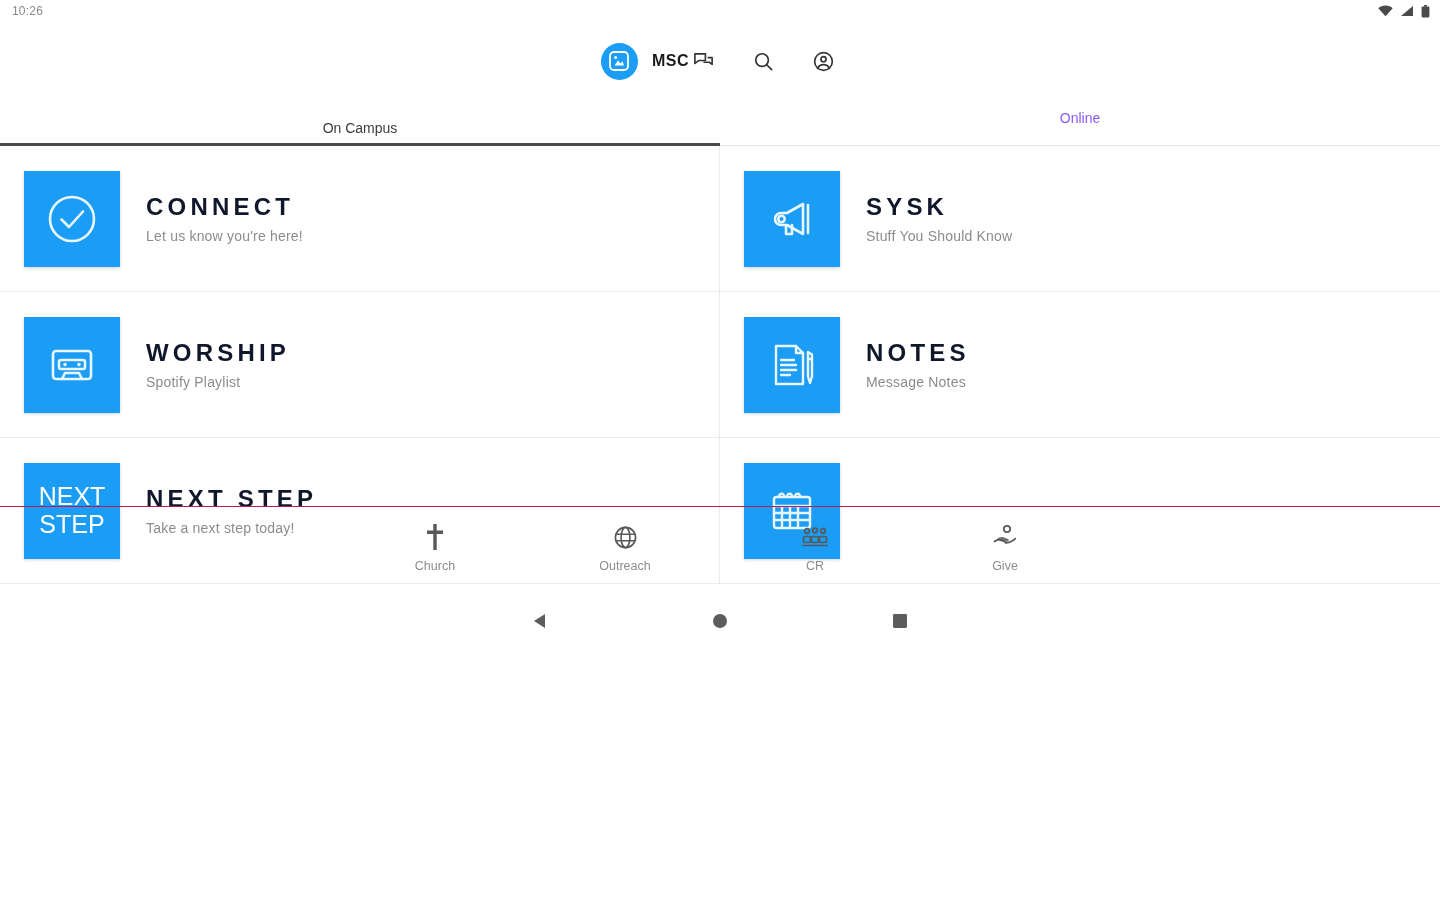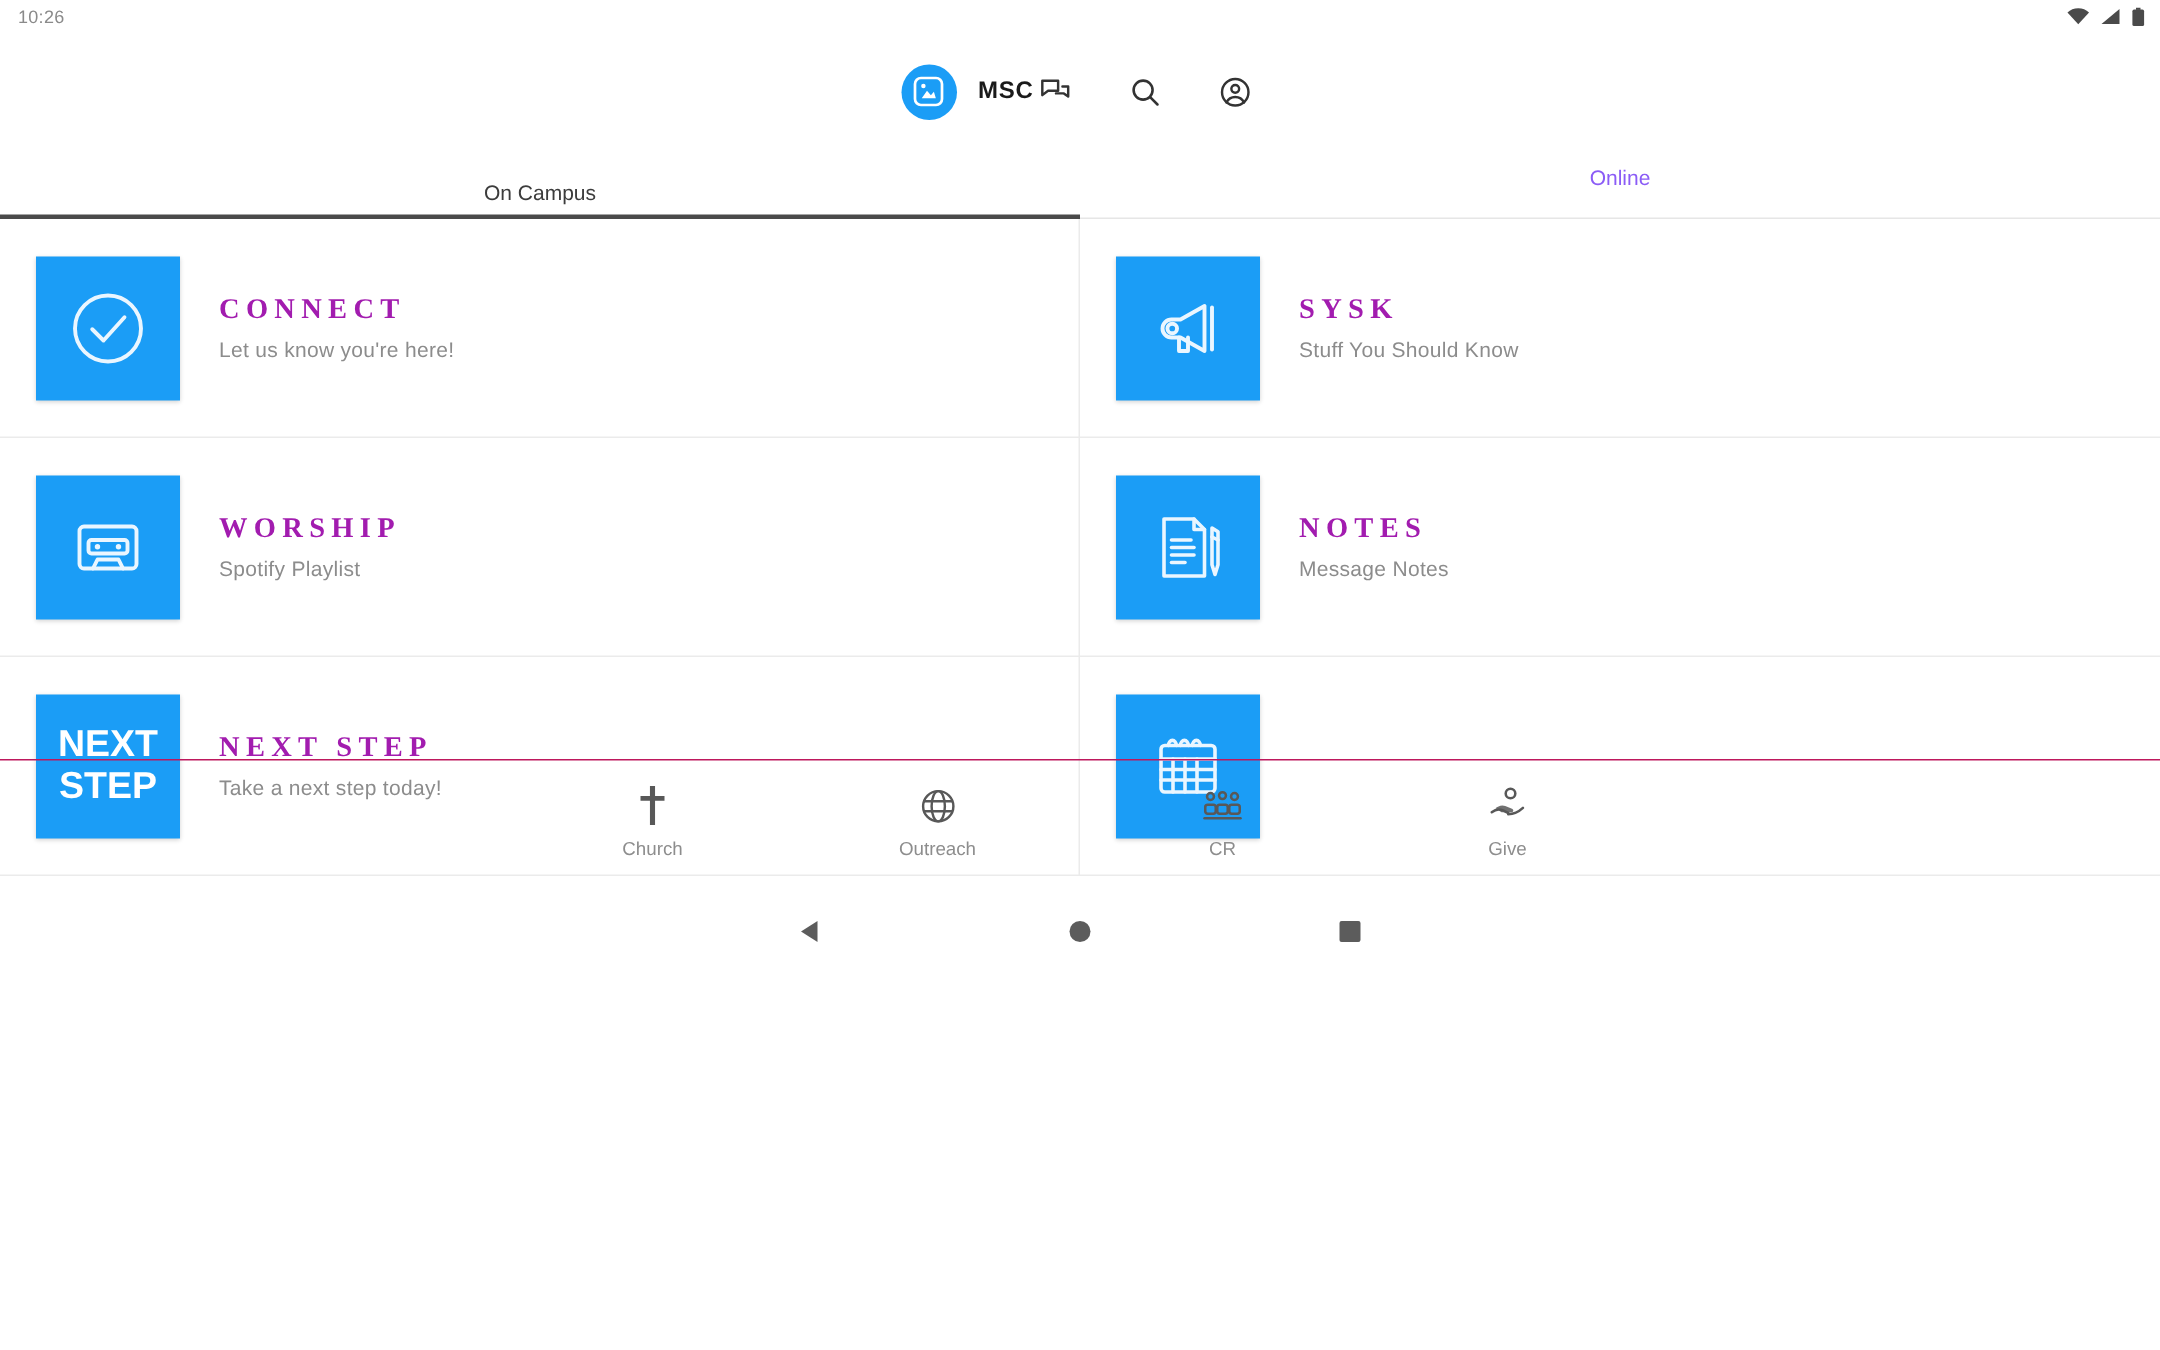--- a/index.html
+++ b/index.html
@@ -80,32 +80,31 @@
     width:96px; height:96px;
     background:#1b9df6;
     flex:0 0 auto;
     display:flex; align-items:center; justify-content:center;
     box-shadow:0 1px 3px rgba(0,0,0,.18);
   }
   .tile svg { display:block; }
 
   .cell-text { margin-left:26px; }
   .cell-title {
-    font-size:19px; font-weight:bold; color:#a21caf;
+    font-size:24px; font-weight:bold; color:#0f172a;
     letter-spacing:4.2px;
     margin-bottom:7px;
-    font-family:Liberation Serif, serif;
   }
   .cell-sub { font-size:14px; color:#8c8c8c; letter-spacing:.2px; }
 
   
   .nextstep-mark {
     width:76px; height:62px;
     display:flex; flex-direction:column; justify-content:center; align-items:center;
-    font-weight:bold; color:#fff; line-height:1;
+    font-weight:normal; color:#fff; line-height:1;
   }
   .nextstep-mark span { font-size:25px; letter-spacing:0px; }
   .nextstep-mark .r1 { margin-bottom:3px; }
 
   
   .bottomnav {
     position:absolute; left:0; bottom:62px; width:100%;
     height:84px;
     border-top:1px solid #be185d;
     display:flex; align-items:center; justify-content:center;

